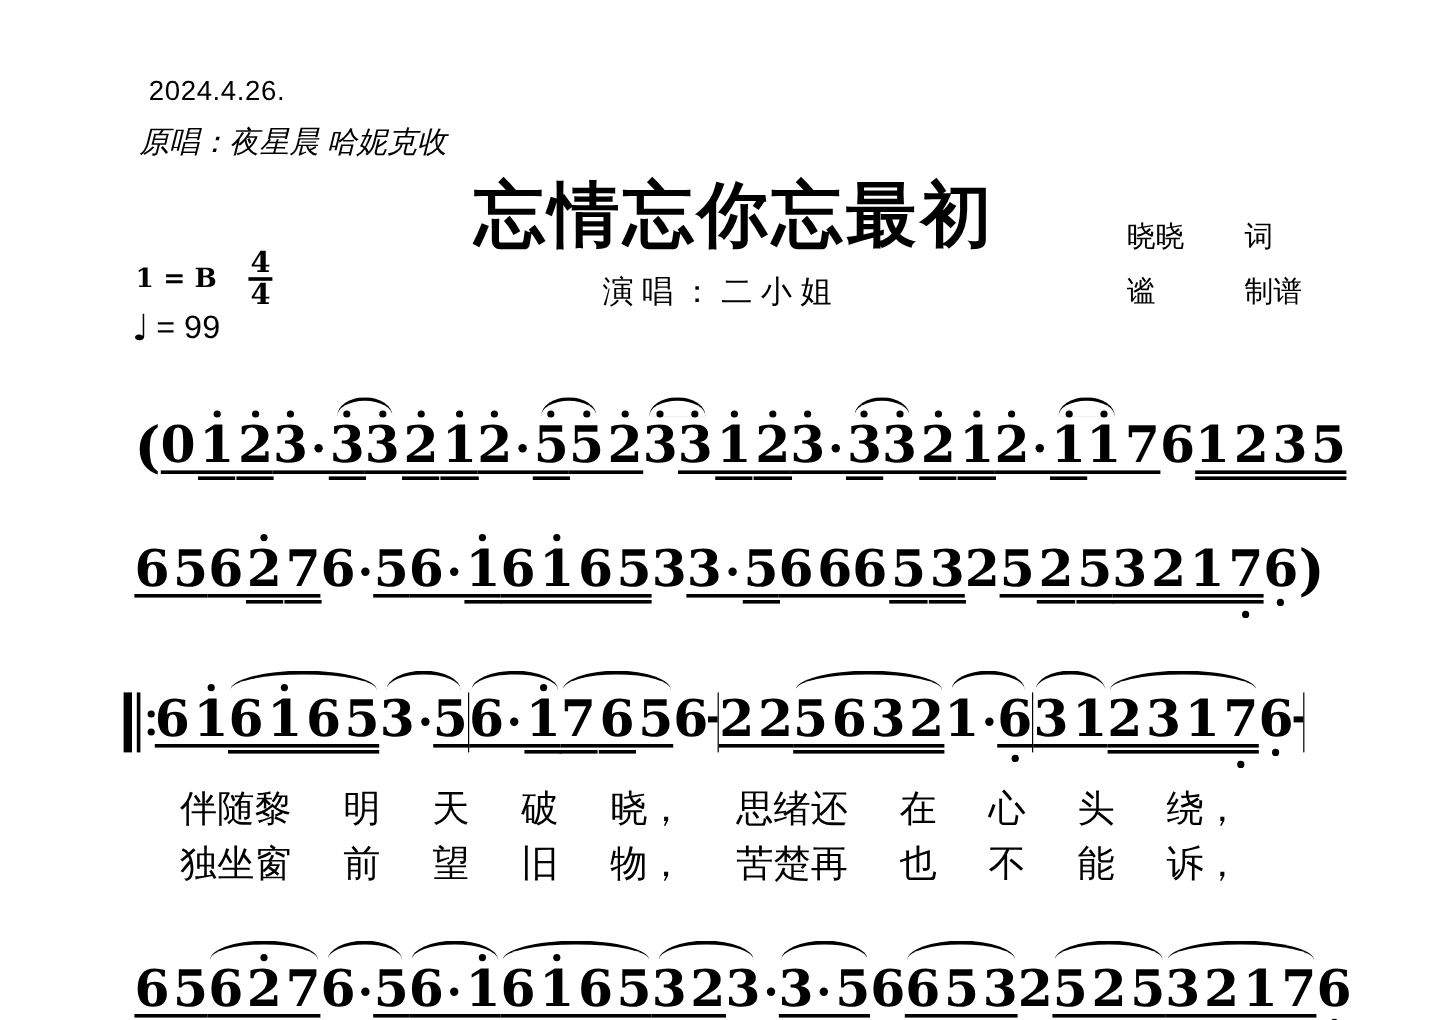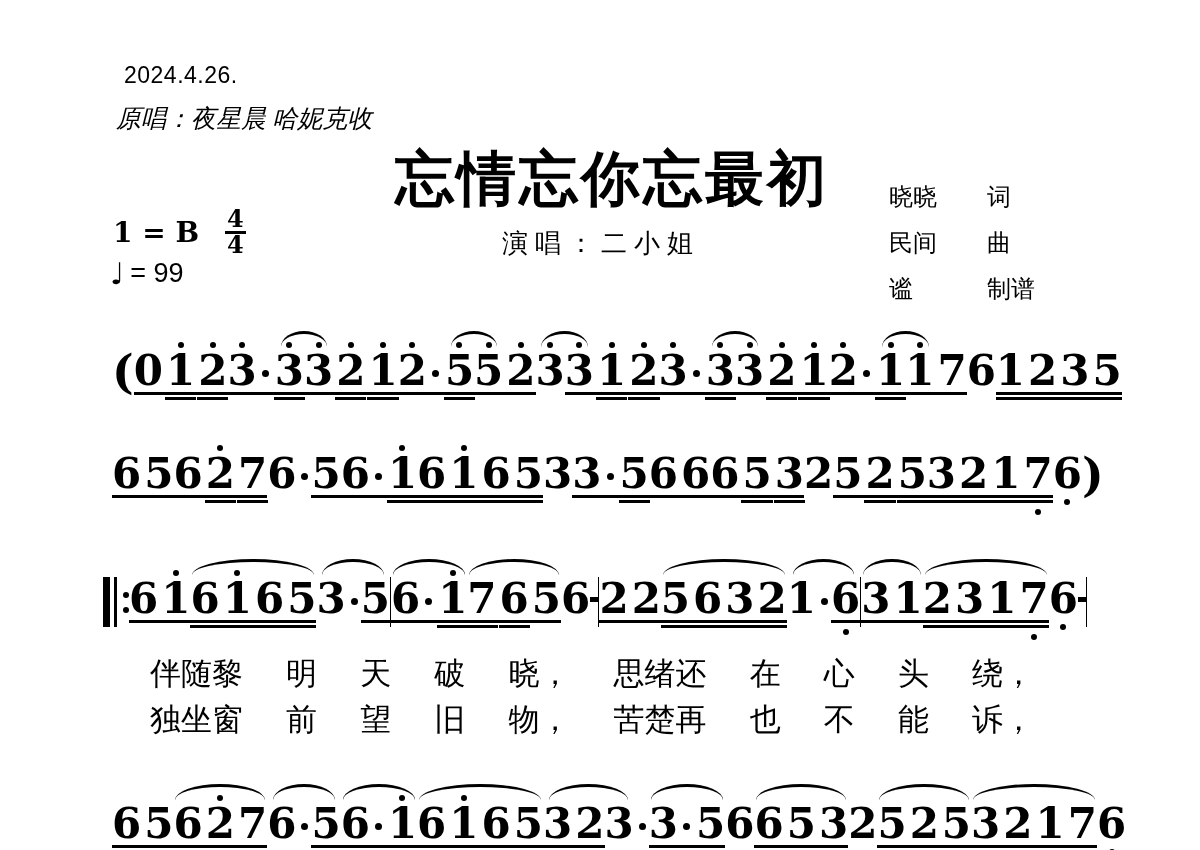--- a/index.html
+++ b/index.html
@@ -6,25 +6,25 @@
   body{
     width:1200px;height:850px;background:#ffffff;color:#000;
     position:relative;overflow:hidden;
     font-family:"Liberation Sans",sans-serif;
   }
   .abs{position:absolute;}
   .date{left:124px;top:62px;font-size:23px;letter-spacing:0.5px;}
   .orig{left:116px;top:102px;font-size:25px;font-style:italic;font-family:"Liberation Serif",serif;}
   .title{left:600px;top:140px;transform:translateX(-50%);font-size:59px;font-weight:bold;letter-spacing:3px;white-space:nowrap;margin-left:12px;}
   .performer{left:502px;top:226px;font-size:26px;letter-spacing:7px;font-family:"Liberation Serif",serif;white-space:nowrap;}
-  .credits{left:889px;top:181px;width:158px;font-size:24px;font-family:"Liberation Serif",serif;}
+  .credits{left:939px;top:181px;width:158px;font-size:24px;font-family:"Liberation Serif",serif;}
   .credit-row{display:flex;margin-bottom:14px;}
   .credit-row .nm{width:98px;}
   .keyrow{left:113px;top:208px;display:flex;align-items:center;gap:26px;}
-  .keylabel{font-family:"DejaVu Serif",serif;font-weight:bold;font-size:28px;}
+  .keylabel{font-family:"DejaVu Serif",serif;font-weight:bold;font-size:22px;}
   .frac{display:inline-flex;flex-direction:column;align-items:center;font-family:"DejaVu Serif",serif;font-weight:bold;font-size:24px;line-height:0.95;}
   .frac .ft{border-bottom:3px solid #000;padding:0 2px;}
   .frac .fb{padding:0 2px;}
   .temporow{left:110px;top:258px;display:flex;align-items:center;gap:6px;}
   .tempo-note{font-family:"DejaVu Sans",sans-serif;font-size:30px;line-height:30px;}
   .tempo-label{font-size:27px;}
 
   
   .score-line{position:absolute;display:flex;justify-content:space-between;align-items:flex-start;}
   .line0{left:112px;top:352px;width:968px;height:40px;}
@@ -63,24 +63,20 @@
 
 <div class="abs date">2024.4.26.</div>
 <div class="abs orig">原唱：夜星晨 哈妮克收</div>
 <div class="abs title">忘情忘你忘最初</div>
 <div class="abs performer">演唱：二小姐</div>
 
 <div class="abs credits">
   <div class="credit-row">
     <span class="nm">晓晓</span>
     <span class="rl">词</span>
-  </div>
-  <div class="credit-row">
-    <span class="nm">民间</span>
-    <span class="rl">曲</span>
   </div>
   <div class="credit-row">
     <span class="nm">谧</span>
     <span class="rl">制谱</span>
   </div>
 </div>
 
 <div class="abs keyrow">
   <span class="keylabel">1 = B</span>
   <span class="frac">

